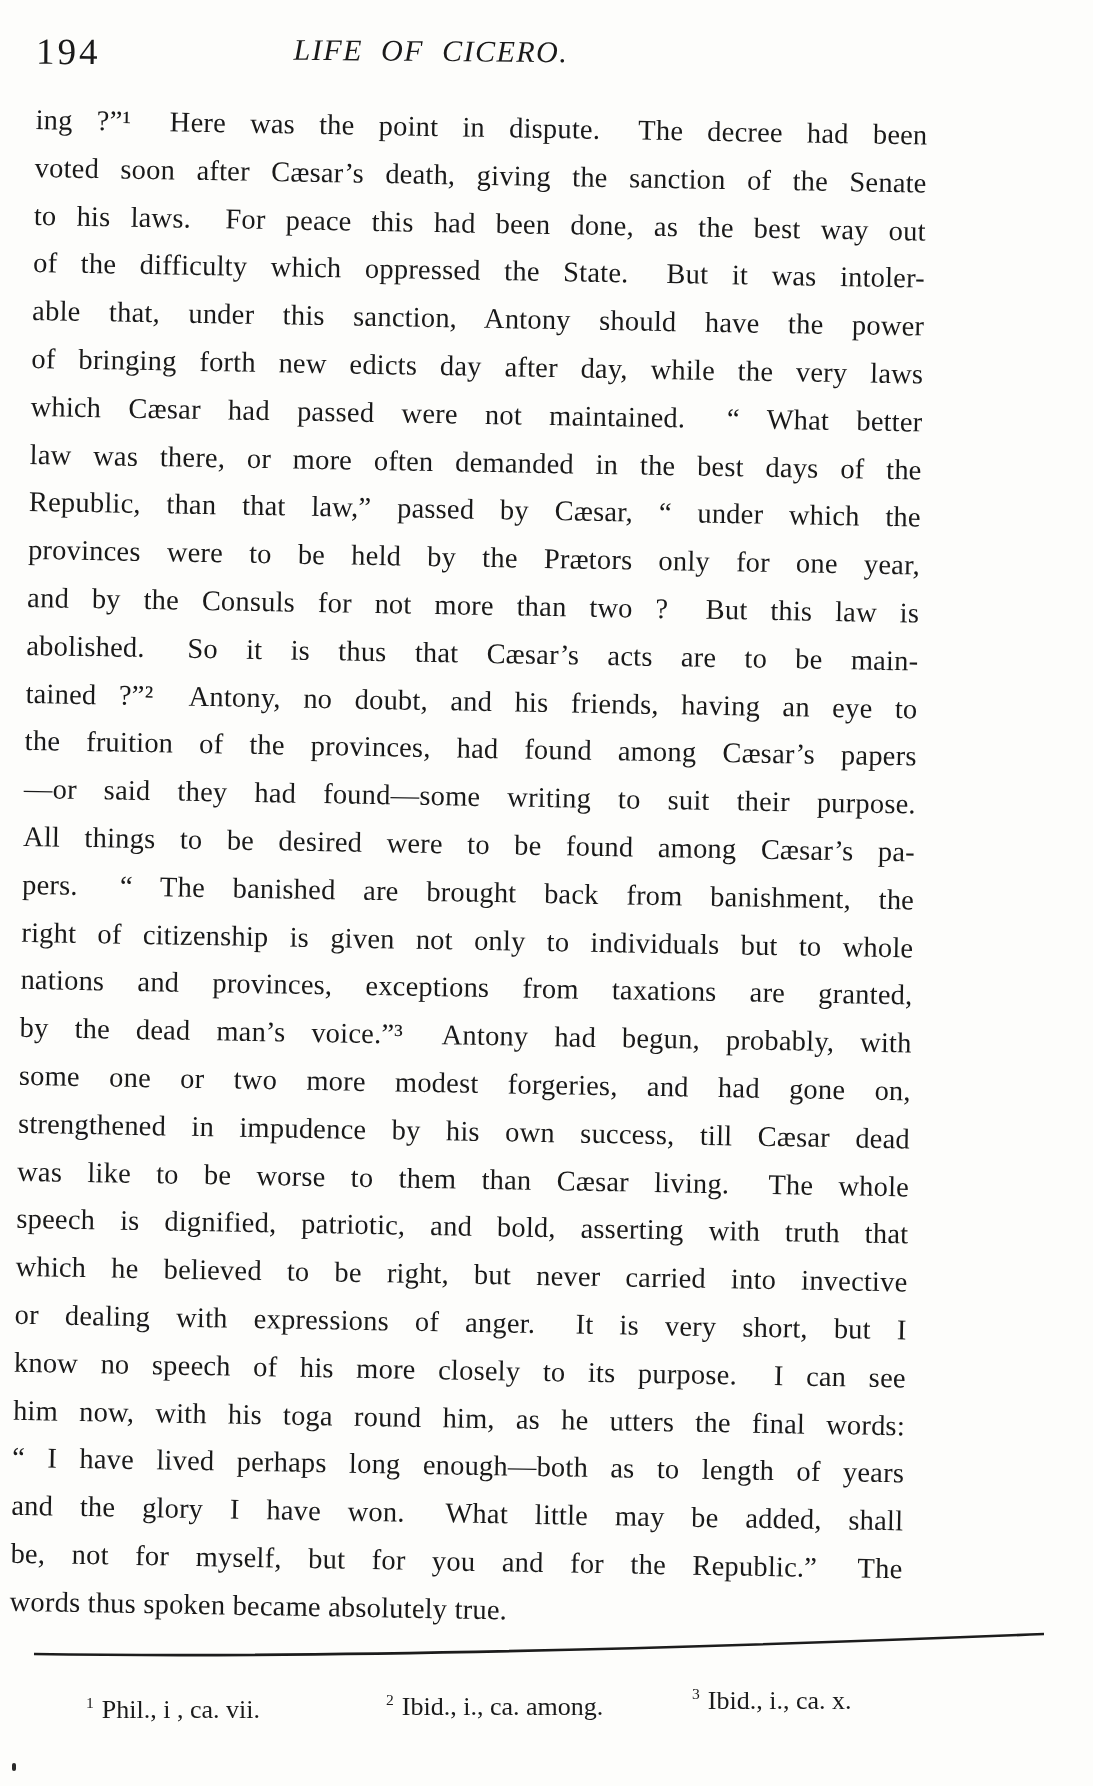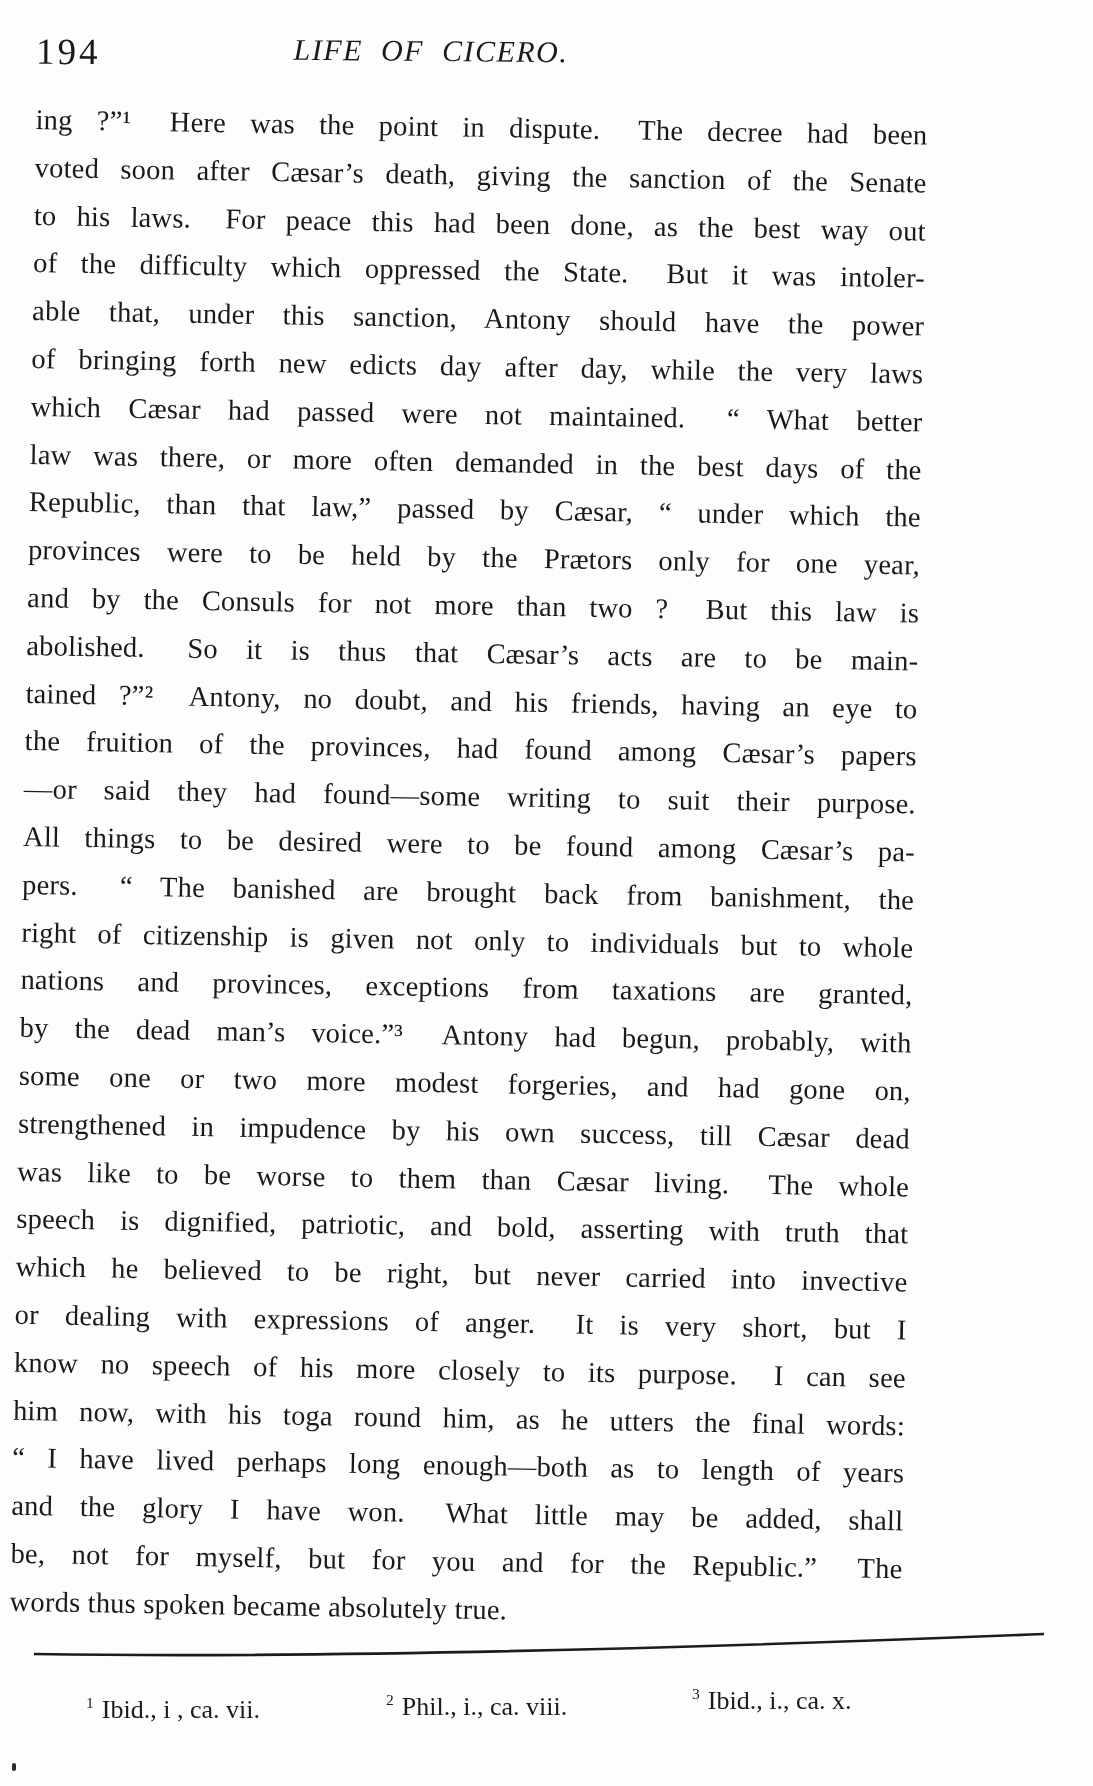--- a/index.html
+++ b/index.html
@@ -125,25 +125,25 @@
       <div class="body-line">and the glory I have won.  What little may be added, shall</div>
       <div class="body-line">be, not for myself, but for you and for the Republic.”  The</div>
       <div class="body-line is-last">words thus spoken became absolutely true.</div>
     </div>
 
   <svg class="footnote-rule" width="1030" height="40" viewBox="0 0 1030 40">
     <path d="M 6 28 C 260 32, 620 24, 1016 8" fill="none" stroke="#1c1c1c" stroke-width="2.6"></path>
   </svg>
 
   <div class="footnote footnote-1">
-    <sup>1</sup><span>Ibid., i , ca. vii.</span>
+    <sup>1</sup><span>Phil., i , ca. vii.</span>
   </div>
 
   <div class="footnote footnote-2">
-    <sup>2</sup><span>Phil., i., ca. viii.</span>
+    <sup>2</sup><span>Ibid., i., ca. among.</span>
   </div>
 
   <div class="footnote footnote-3">
     <sup>3</sup><span>Ibid., i., ca. x.</span>
   </div>
 
   <div class="ink-speck"></div>
 
 </div>
 

